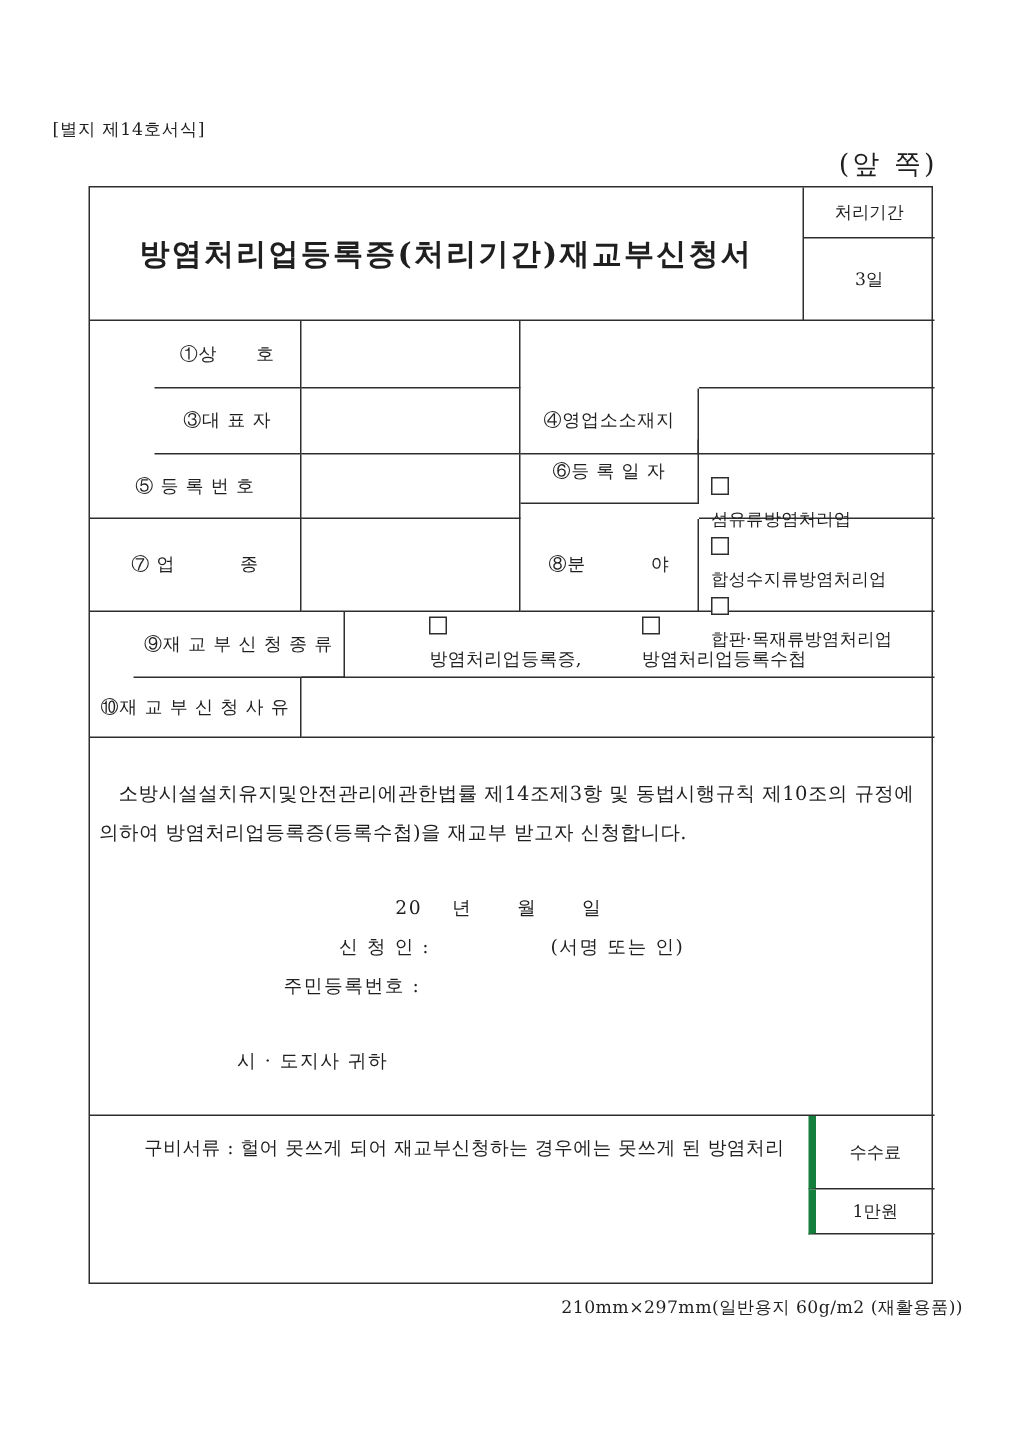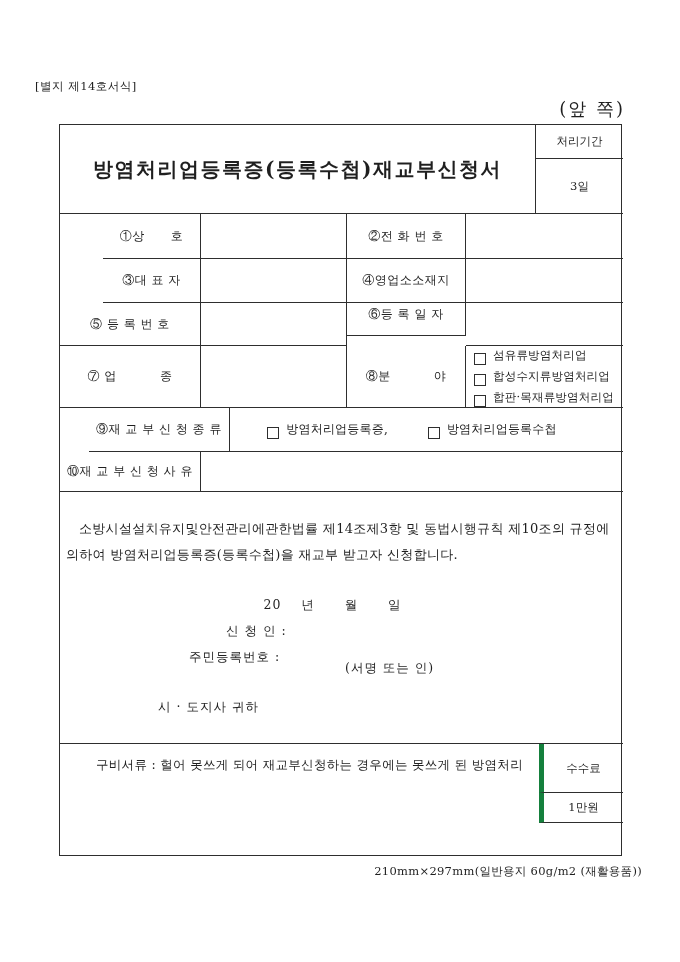--- a/index.html
+++ b/index.html
@@ -17,42 +17,41 @@
   
   .form-table{left:59px;top:124px;width:563px;height:732px;border:1.5px solid #2e2e2e;}
   .cell{position:absolute;box-sizing:border-box;display:flex;align-items:center;justify-content:center;}
   .br{border-right:1px solid #2e2e2e;}
   .bb{border-bottom:1px solid #2e2e2e;}
   .bl{border-left:5px solid #15803d;}
   .lbl{font-size:12px;letter-spacing:.5px;}
   .title{font-size:20px;font-weight:bold;letter-spacing:1.5px;}
   .small{font-size:11.5px;}
   .cb{width:10px;height:10px;border:1px solid #2e2e2e;display:inline-block;flex:0 0 auto;background:#fff;}
-  .cb-item{display:flex;align-items:flex-end;gap:7px;font-size:11.5px;letter-spacing:.2px;line-height:19px;}
+  .cb-item{display:flex;align-items:flex-start;gap:7px;font-size:11.5px;letter-spacing:.2px;line-height:19px;flex-direction:column;}
   .cb-col{display:flex;flex-direction:column;align-items:flex-start;justify-content:center;gap:2px;padding-left:8px;}
   .cb-row{display:flex;align-items:center;justify-content:center;gap:40px;}
   .body-text{font-size:13px;letter-spacing:.3px;}
   .sig{font-size:12.5px;letter-spacing:1px;}
 </style>
 </head>
 <body>
 
 <div class="abs form-code pre">[별지 제14호서식]</div>
 <div class="abs page-side pre">(앞 쪽)</div>
 
 <div class="abs form-table">
 
-  <div class="cell br bb title" style="left:0;top:0;width:476px;height:89px;">방염처리업등록증(등록수첩)재교부신청서</div>
+  <div class="cell br bb title" style="left:0;top:0;width:476px;height:89px;">방염처리업등록증(처리기간)재교부신청서</div>
   <div class="cell bb small" style="left:476px;top:0;width:87px;height:34px;">처리기간</div>
   <div class="cell bb small" style="left:476px;top:34px;width:87px;height:55px;">3일</div>
 
 
   <div class="cell br bb lbl pre" style="left:43px;top:89px;width:98px;height:45px;">①상      호</div>
   <div class="cell br bb" style="left:141px;top:89px;width:146px;height:45px;"></div>
-  <div class="cell br bb lbl pre" style="left:287px;top:89px;width:119px;height:45px;">②전 화 번 호</div>
   <div class="cell bb" style="left:406px;top:89px;width:157px;height:45px;"></div>
 
   <div class="cell br bb lbl pre" style="left:43px;top:134px;width:98px;height:44px;">③대 표 자</div>
   <div class="cell br bb" style="left:141px;top:134px;width:146px;height:44px;"></div>
   <div class="cell br bb lbl pre" style="left:287px;top:134px;width:119px;height:44px;">④영업소소재지</div>
   <div class="cell bb" style="left:406px;top:134px;width:157px;height:44px;"></div>
 
   <div class="cell br bb lbl pre" style="left:0;top:178px;width:141px;height:43px;">⑤ 등 록 번 호</div>
   <div class="cell br bb" style="left:141px;top:178px;width:146px;height:43px;"></div>
   <div class="cell br bb lbl pre" style="left:287px;top:168px;width:119px;height:43px;">⑥등 록 일 자</div>
@@ -89,21 +88,21 @@
   </div>
 
   <div class="cell br bb lbl pre" style="left:0;top:327px;width:141px;height:40px;">⑩재 교 부 신 청 사 유</div>
   <div class="cell bb" style="left:141px;top:327px;width:422px;height:40px;"></div>
 
   <div class="cell bb" style="left:0;top:367px;width:563px;height:252px;">
     <div class="abs body-text pre" style="left:19px;top:28px;">소방시설설치유지및안전관리에관한법률 제14조제3항 및 동법시행규칙 제10조의 규정에</div>
     <div class="abs body-text pre" style="left:6px;top:54px;">의하여 방염처리업등록증(등록수첩)을 재교부 받고자 신청합니다.</div>
     <div class="abs sig pre" style="left:0;top:105px;width:545px;text-align:center;">20    년      월      일</div>
     <div class="abs sig pre" style="left:166px;top:131px;">신 청 인 :</div>
-    <div class="abs sig pre" style="left:285px;top:131px;margin-top:37px;">(서명 또는 인)</div>
+    <div class="abs sig pre" style="left:307px;top:131px;">(서명 또는 인)</div>
     <div class="abs sig pre" style="left:129px;top:157px;">주민등록번호 :</div>
     <div class="abs sig pre" style="left:98px;top:207px;">시 · 도지사 귀하</div>
   </div>
 
   <div class="cell" style="left:0;top:619px;width:563px;height:113px;">
     <div class="abs body-text pre" style="left:36px;top:13px;font-size:12.5px;">구비서류 : 헐어 못쓰게 되어 재교부신청하는 경우에는 못쓰게 된 방염처리</div>
   </div>
   <div class="cell bl bb small" style="left:479px;top:619px;width:84px;height:49px;">수수료</div>
   <div class="cell bl bb small" style="left:479px;top:668px;width:84px;height:30px;">1만원</div>
 

